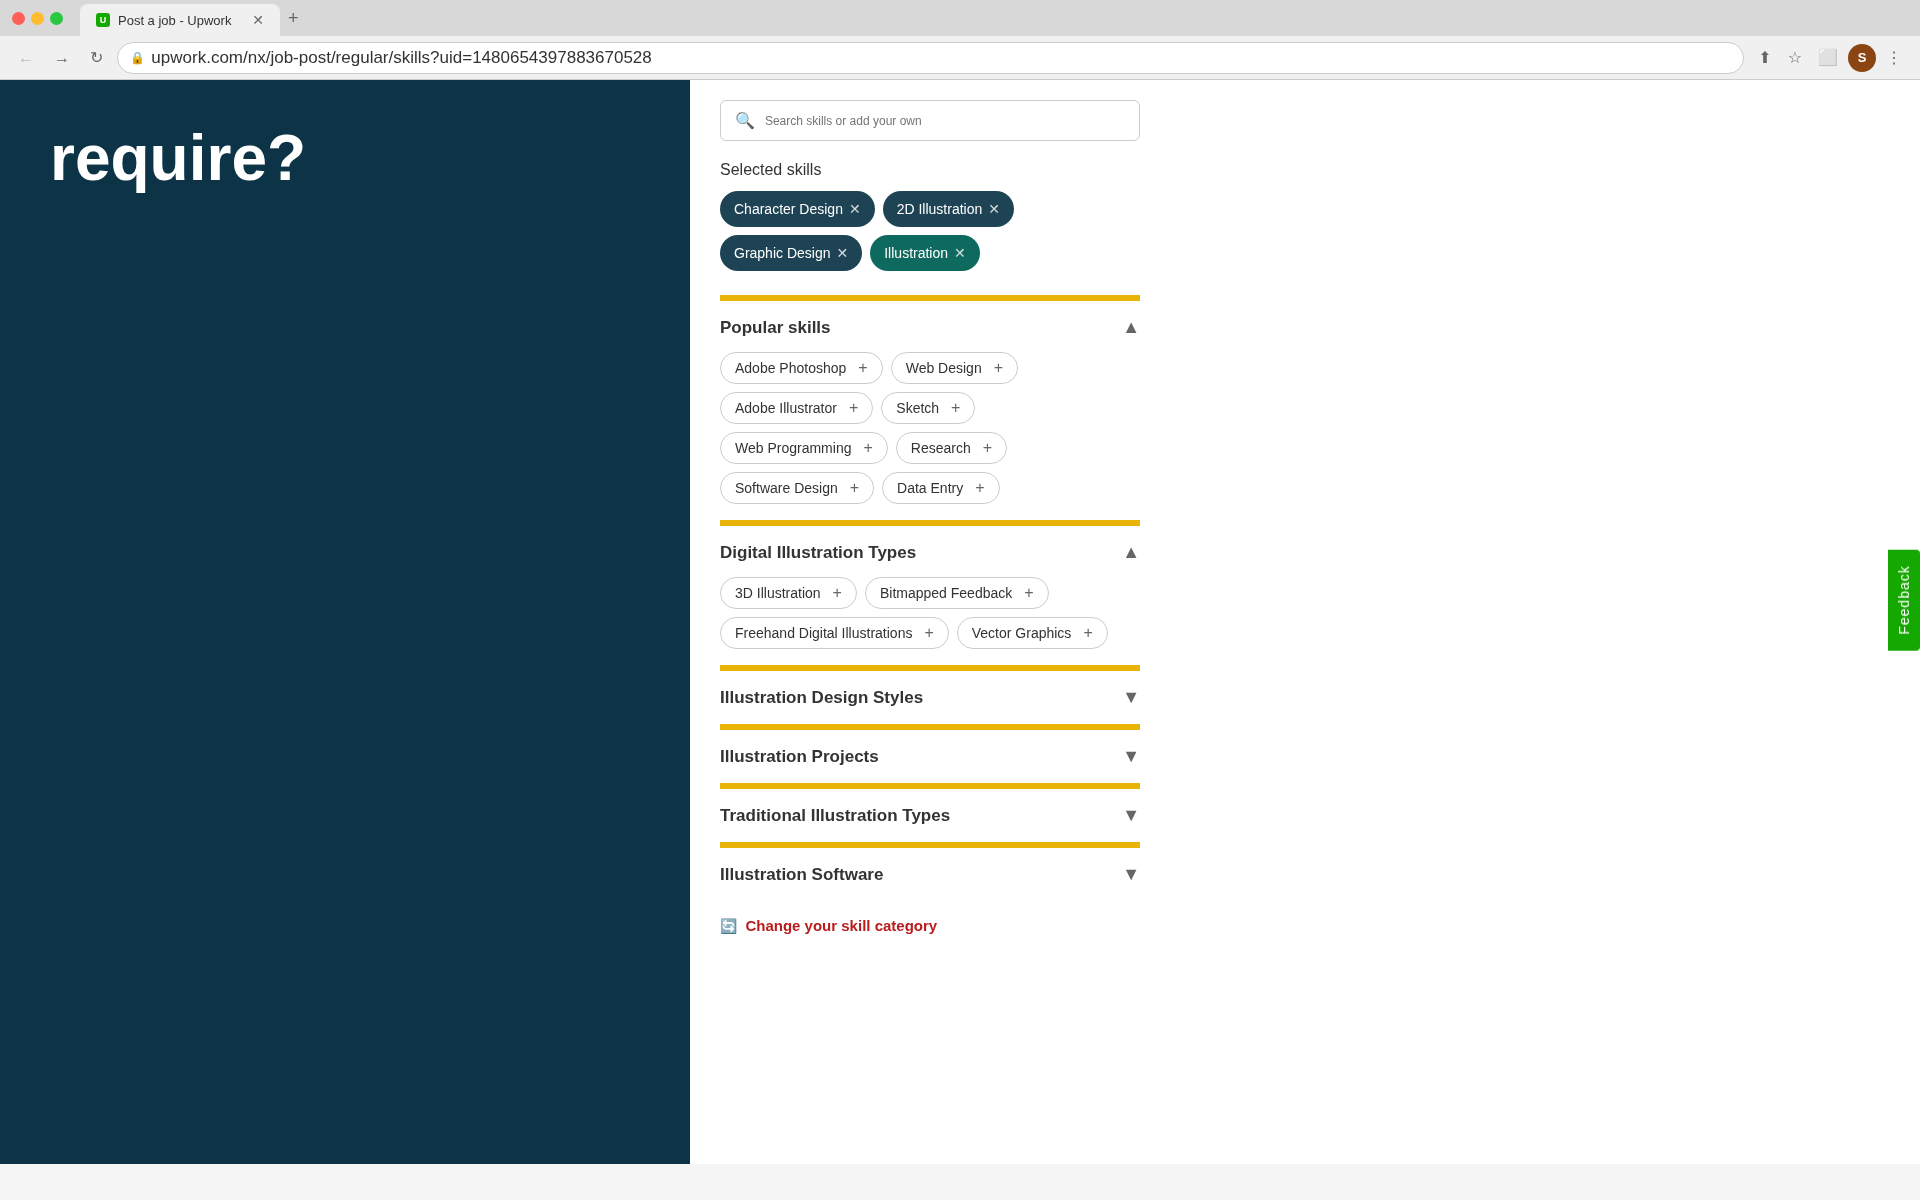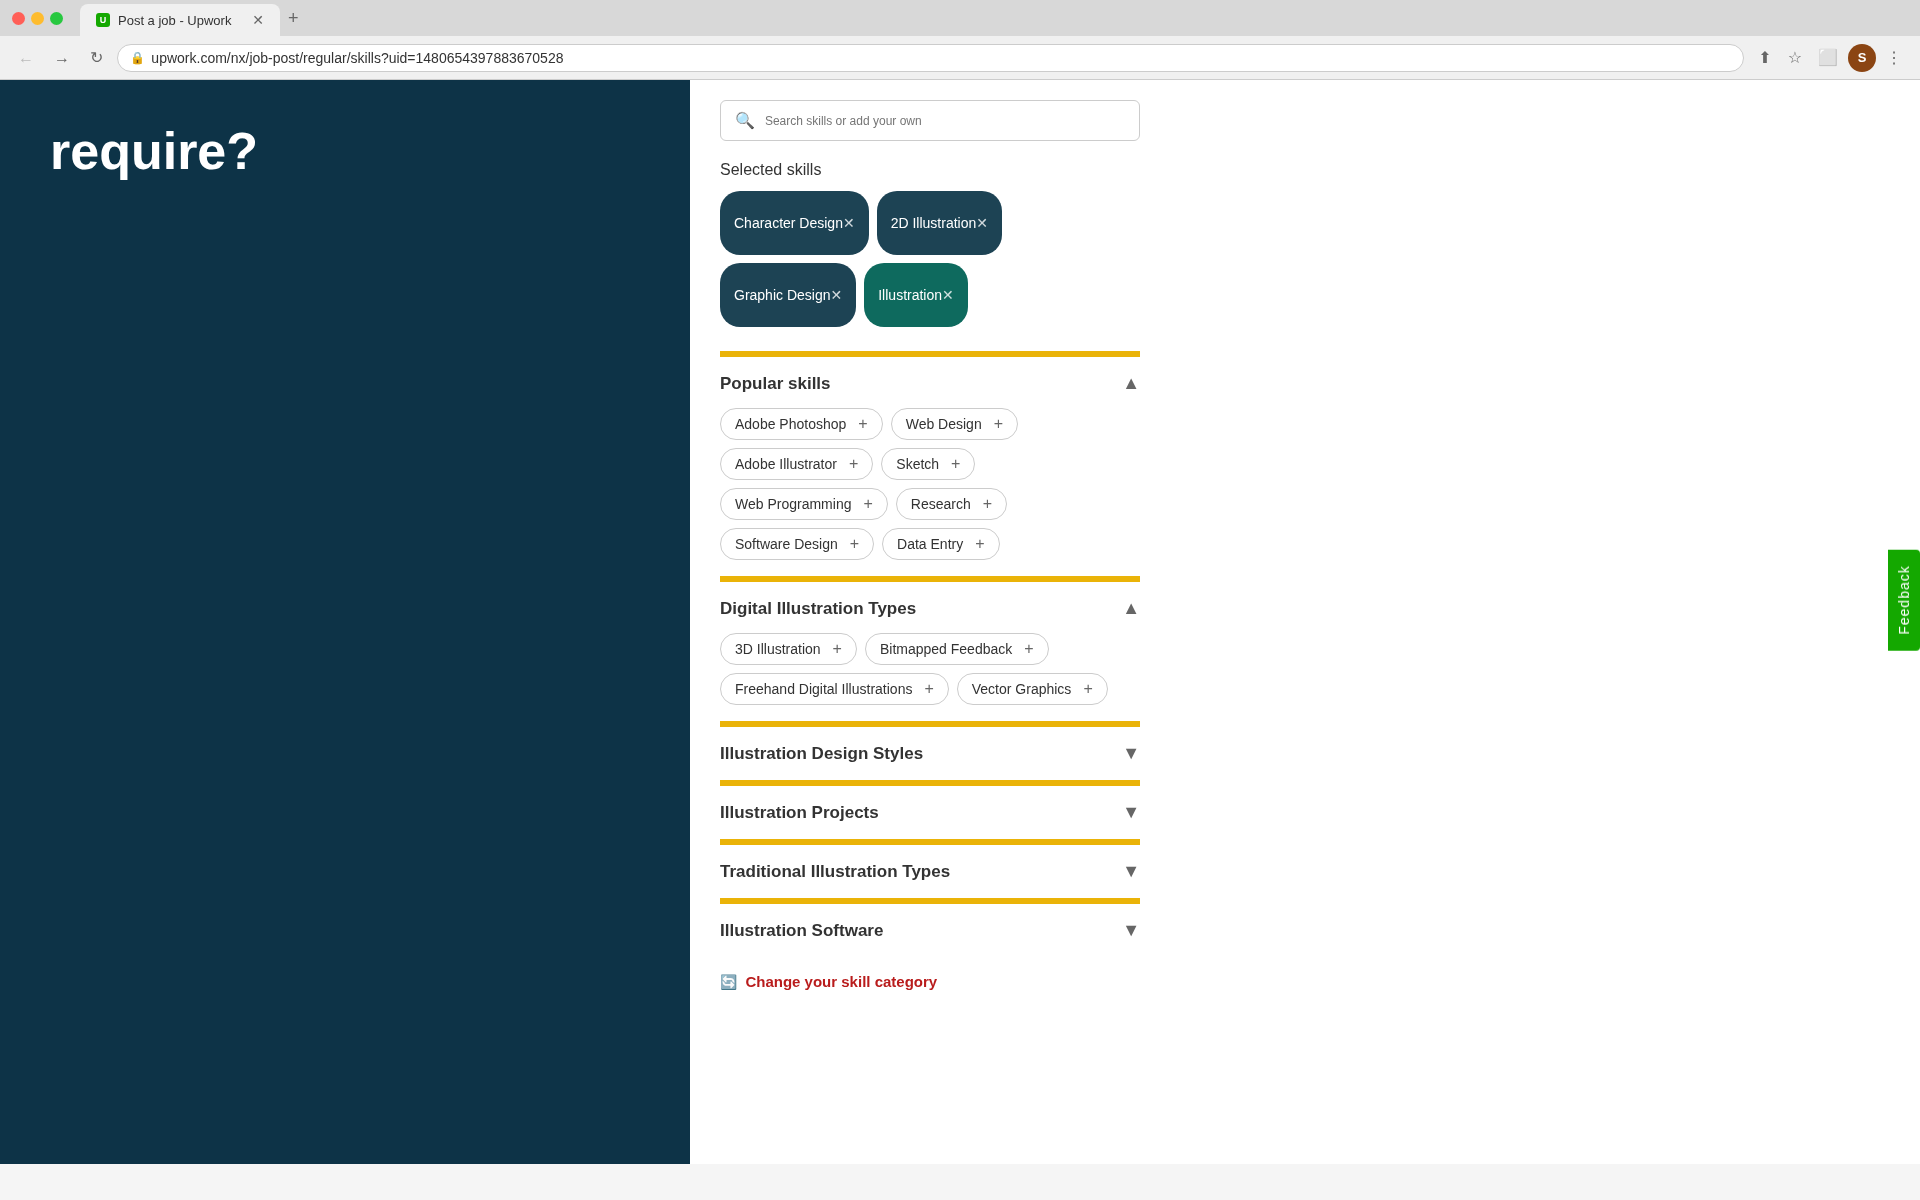--- a/index.html
+++ b/index.html
@@ -16,46 +16,46 @@
     .tabs-bar { background: #d8d8d8; display: flex; align-items: flex-end; padding: 0 0 0 80px; height: 36px; }
     .browser-tab { background: #f0f0f0; border-radius: 8px 8px 0 0; padding: 8px 16px; display: flex; align-items: center; gap: 8px; font-size: 13px; color: #333; min-width: 200px; height: 32px; }
     .browser-tab .tab-icon { width: 14px; height: 14px; background: #14a800; border-radius: 3px; display: flex; align-items: center; justify-content: center; color: white; font-size: 9px; font-weight: bold; }
     .tab-close { margin-left: auto; color: #666; font-size: 14px; cursor: pointer; }
     .new-tab-btn { background: transparent; border: none; color: #666; font-size: 18px; padding: 4px 8px; cursor: pointer; align-self: center; }
     .nav-bar { background: #f0f0f0; display: flex; align-items: center; padding: 6px 12px; gap: 8px; height: 44px; border-bottom: 1px solid #ccc; }
     .nav-btn { background: transparent; border: none; color: #666; font-size: 16px; padding: 4px 6px; cursor: pointer; border-radius: 4px; }
     .nav-btn.disabled { color: #bbb; cursor: default; }
     .address-bar { flex: 1; background: white; border: 1px solid #ccc; border-radius: 20px; padding: 5px 12px; font-size: 13px; color: #333; display: flex; align-items: center; gap: 6px; }
     .address-bar .lock-icon { color: #666; font-size: 12px; }
-    .address-text { color: #333; font-size: 14px; }
+    .address-text { color: #333; font-size: 17px; }
     .nav-actions { display: flex; gap: 4px; align-items: center; }
     .nav-action-btn { background: transparent; border: none; color: #666; font-size: 16px; padding: 4px 6px; cursor: pointer; border-radius: 4px; }
     .profile-avatar { width: 28px; height: 28px; border-radius: 50%; background: #8b4513; display: flex; align-items: center; justify-content: center; color: white; font-size: 13px; font-weight: bold; }
 
     
     .page-layout { display: flex; height: calc(1200px - 116px); }
     
     
     .left-panel { background: #0d3347; width: 690px; flex-shrink: 0; display: flex; align-items: flex-start; padding: 40px 50px; position: relative; }
     .left-content { }
-    .heading-text { color: white; font-size: 52px; font-weight: 600; line-height: 1.2; }
+    .heading-text { color: white; font-size: 64px; font-weight: 600; line-height: 1.2; }
 
     
     .right-panel { flex: 1; background: white; overflow-y: auto; padding: 0; }
     .right-inner { padding: 20px 30px; max-width: 480px; }
 
     
     .search-container { display: flex; align-items: center; border: 1.5px solid #ccc; border-radius: 6px; padding: 10px 14px; gap: 10px; margin-bottom: 20px; }
     .search-icon { color: #666; font-size: 16px; }
     .search-input { border: none; outline: none; font-size: 12px; color: #999; flex: 1; }
 
     
     .section-label { font-size: 16px; color: #333; font-weight: 500; margin-bottom: 12px; }
     .selected-skills { display: flex; flex-wrap: wrap; gap: 8px; margin-bottom: 24px; }
-    .skill-tag { display: flex; align-items: center; padding: 24px 14px; border-radius: 20px; font-size: 14px; font-weight: 500; }
+    .skill-tag { display: flex; align-items: center; gap: 6px; padding: 10px 14px; border-radius: 20px; font-size: 14px; font-weight: 500; }
     .skill-tag.selected { background: #1d4354; color: white; }
     .skill-tag .remove-btn { cursor: pointer; font-size: 14px; color: rgba(255,255,255,0.8); }
     .skill-tag.teal { background: #0e6a5e; }
 
     
     .category-section { border-top: 6px solid #eab308; padding: 16px 0; }
     .category-header { display: flex; align-items: center; justify-content: space-between; cursor: pointer; margin-bottom: 0; }
     .category-title { font-size: 17px; font-weight: 600; color: #333; }
     .chevron { font-size: 18px; color: #666; }
     .category-skills { display: flex; flex-wrap: wrap; gap: 8px; margin-top: 14px; }

